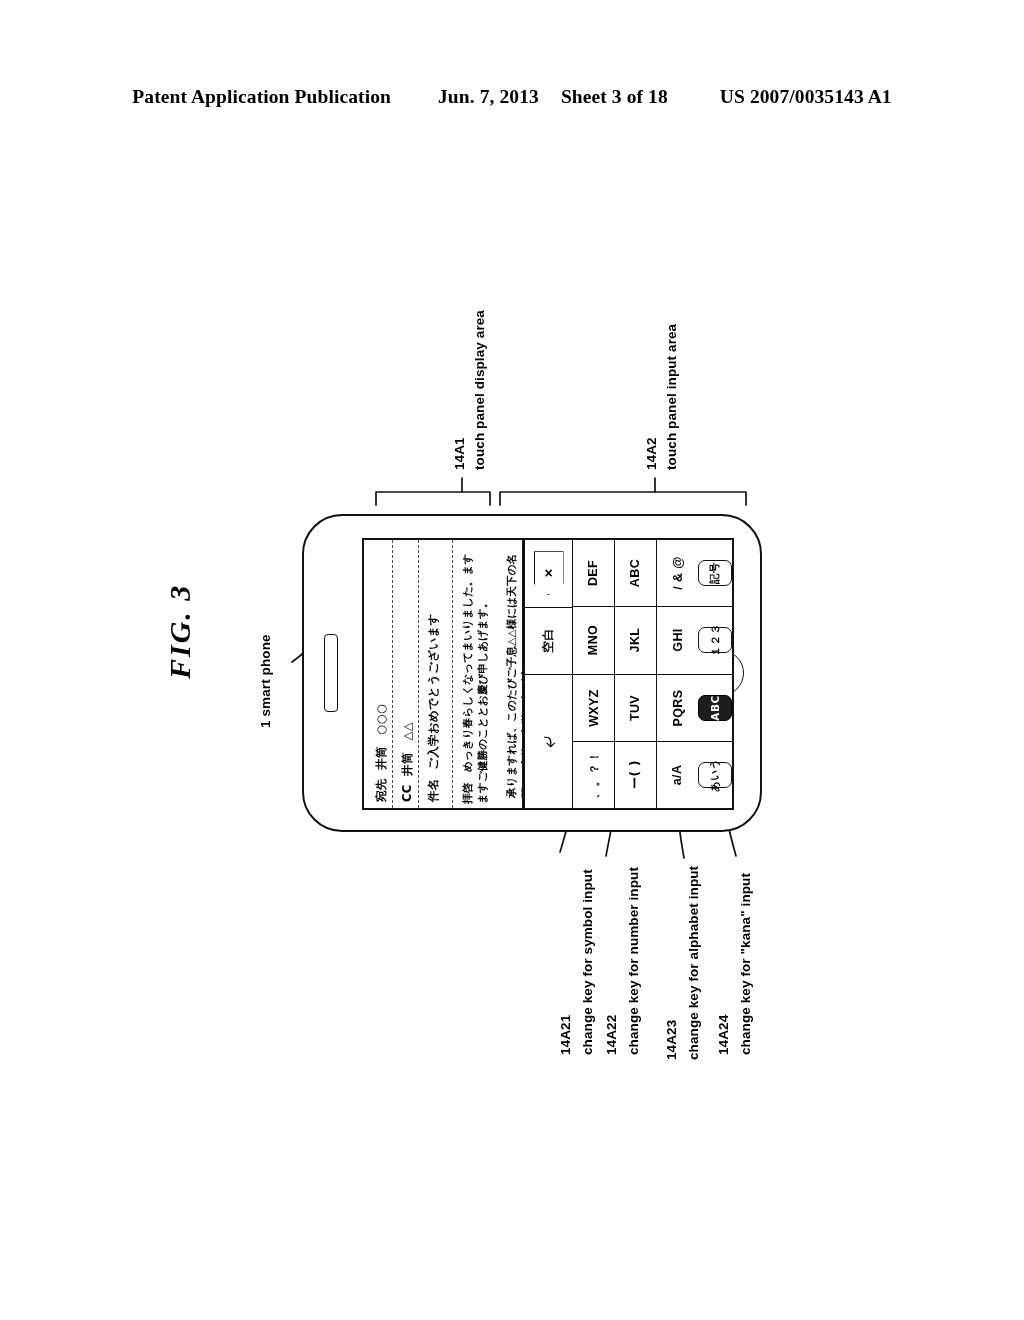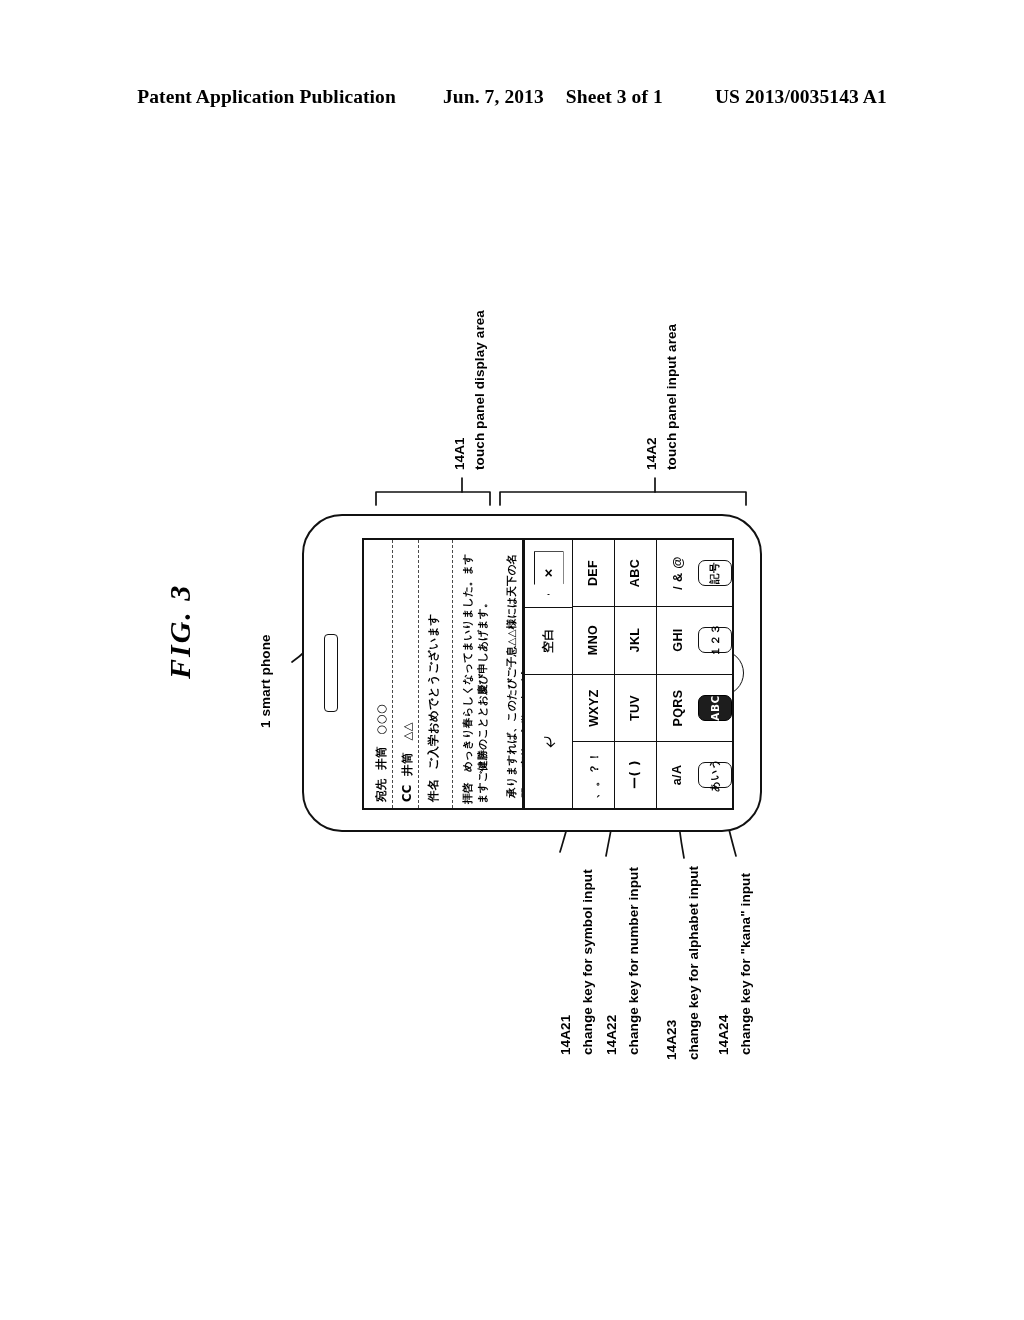--- a/index.html
+++ b/index.html
@@ -181,23 +181,23 @@
   }
 </style>
 </head>
 <body>
 
 <div class="pub-header">
   <span class="seg">Patent Application Publication</span>
   <span class="gap-lg"></span>
   <span class="seg">Jun. 7, 2013</span>
   <span class="gap-md"></span>
-  <span class="seg">Sheet 3 of 1</span>
+  <span class="seg">Sheet 3 of 18</span>
   <span class="gap-xl"></span>
-  <span class="seg">US 2013/0035143 A1</span>
+  <span class="seg">US 2007/0035143 A1</span>
 </div>
 
 <div class="fig-label">FIG. 3</div>
 
 <svg class="overlay" width="1024" height="1320" viewBox="0 0 1024 1320">
   <g fill="none" stroke="#111" stroke-width="1.7" stroke-linecap="round" stroke-linejoin="round">
 
     <path d="M376,505 L376,492 L490,492 L490,505"></path>
     <path d="M462,492 L462,478"></path>
 

